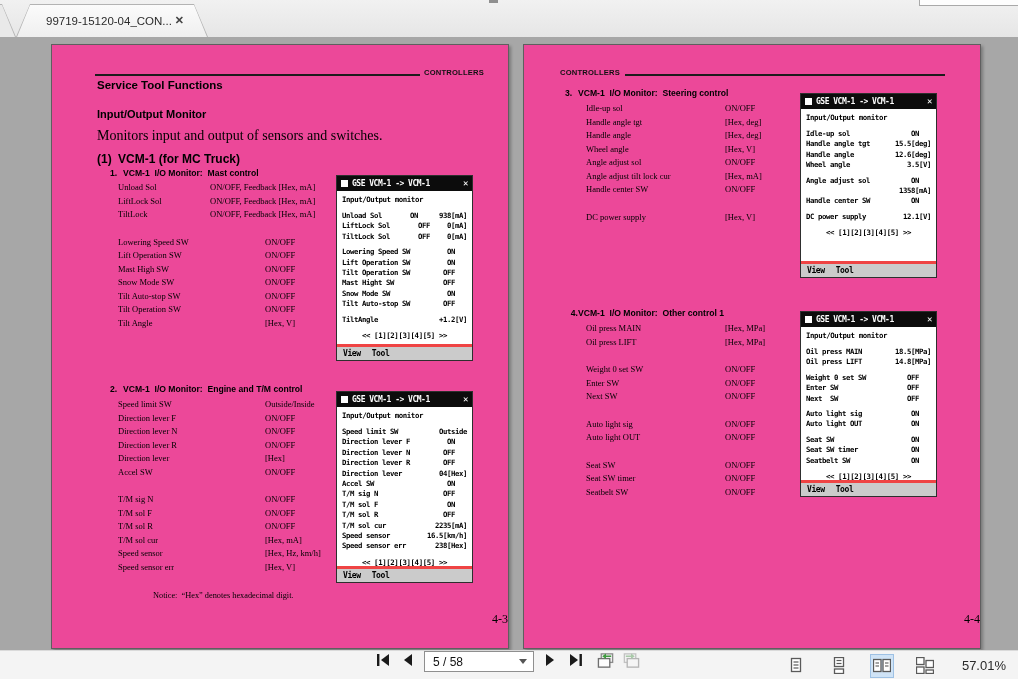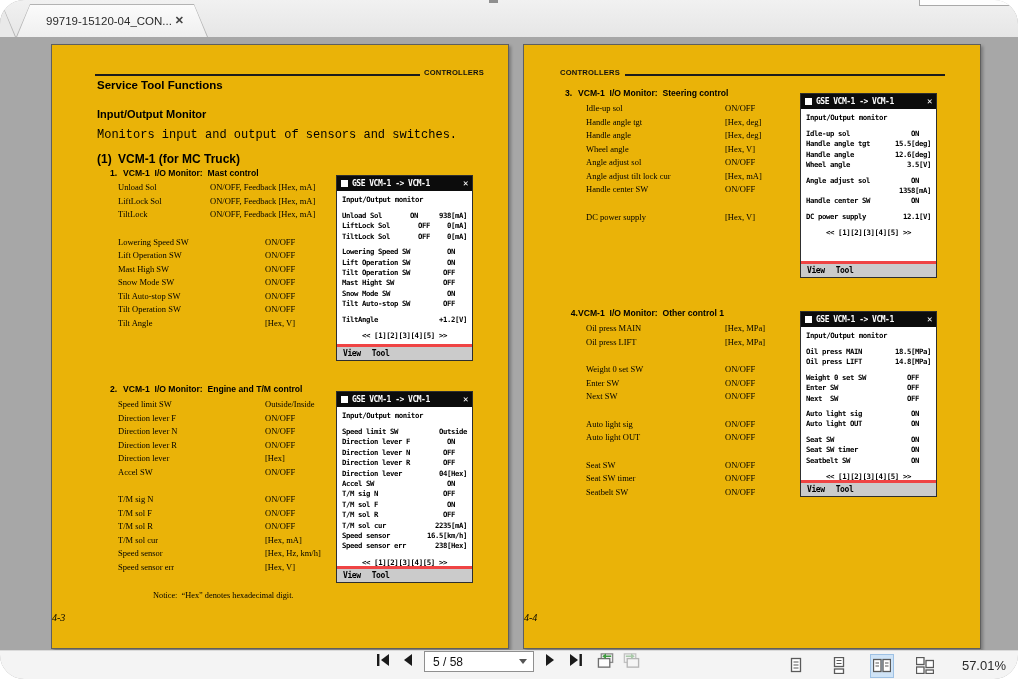--- a/index.html
+++ b/index.html
@@ -1,17 +1,17 @@
 <!DOCTYPE html>
 <html><head>
 <meta charset="utf-8">
 <style>
   html,body{margin:0;padding:0;}
   body{font-family:"Liberation Sans",sans-serif;}
-  #stage{position:relative;width:1018px;height:679px;background:#a7a7a7;overflow:hidden;border-radius:24px;}
+  #stage{position:relative;width:1018px;height:679px;background:#a7a7a7;overflow:hidden;}
 
   
   .tabbar{position:absolute;left:0;top:0;width:100%;height:37px;
     background:linear-gradient(#f1f1f1,#e6e6e6);}
   .tab{position:absolute;left:16px;top:4px;width:192px;height:33px;
     clip-path:polygon(14px 0,calc(100% - 14px) 0,100% 100%,0 100%);
     background:#b3b3b3;}
   .tab-bg{position:absolute;left:0;right:0;top:1px;bottom:0;
     clip-path:polygon(14px 0,calc(100% - 14px) 0,calc(100% - 1px) 100%,1px 100%);
     background:linear-gradient(#fbfbfb,#efefef);}
@@ -20,47 +20,47 @@
   .tab-close{position:relative;margin-left:auto;font-size:11px;color:#444;font-weight:bold;cursor:default;}
   .tab-fragment{position:absolute;left:-22px;top:4px;width:38px;height:33px;
     clip-path:polygon(14px 0,calc(100% - 14px) 0,100% 100%,0 100%);background:#b3b3b3;}
   .tab-fragment::after{content:"";position:absolute;left:0;right:0;top:1px;bottom:0;
     clip-path:polygon(14px 0,calc(100% - 14px) 0,calc(100% - 1px) 100%,1px 100%);background:#e9e9e9;}
   .tr-box{position:absolute;left:919px;top:-15px;width:105px;height:19px;background:#fdfdfd;border:1px solid #a9a9a9;}
   .tc-dash{position:absolute;left:489px;top:0;width:9px;height:3px;background:#8f8f8f;}
 
   
   .docarea{position:absolute;left:0;top:37px;right:0;bottom:29px;background:#a7a7a7;}
-  .page{position:absolute;width:456px;height:603px;background:#eab308;border:1px solid #5f5f5f;
+  .page{position:absolute;width:456px;height:603px;background:#ec4899;border:1px solid #5f5f5f;
     box-shadow:2px 2px 3px rgba(0,0,0,.28);}
   .page-left{left:51px;top:7px;}
   .page-right{left:523px;top:7px;}
 
   .hd-rule{position:absolute;height:1.6px;background:#1c1c1c;}
   .hd-label{position:absolute;font-size:7.6px;font-weight:bold;color:#111;letter-spacing:.2px;}
   .doc-title{position:absolute;font-size:11.5px;font-weight:bold;color:#000;}
   .doc-subtitle{position:absolute;font-size:11px;font-weight:bold;color:#000;}
-  .doc-desc{position:absolute;font-size:12px;font-family:Liberation Mono, monospace;color:#000;}
+  .doc-desc{position:absolute;font-size:14px;font-family:Liberation Serif, serif;color:#000;}
   .group-hd{position:absolute;font-size:12px;font-weight:bold;color:#000;white-space:pre;}
   .group-hd .gnum{display:inline-block;width:21px;}
   .sec-hd{position:absolute;font-size:8.6px;font-weight:bold;color:#000;white-space:pre;}
   .sec-hd .snum{display:inline-block;width:13px;}
 
   .rows{position:absolute;width:340px;}
   .prow{display:flex;line-height:13.5px;font-size:8.5px;font-family:"Liberation Serif",serif;
     color:#000;white-space:pre;}
   .prow.gap{margin-top:14px;}
   .prow .pl{flex:0 0 147px;}
   .prow.early .pl{flex:0 0 92px;}
   .rows-r .prow .pl{flex:0 0 139px;}
   .prow .pv{flex:1;}
 
   .notice{position:absolute;font-size:8.3px;font-family:"Liberation Serif",serif;color:#000;white-space:pre;}
-  .pageno{position:absolute;left:0;width:100%;text-align:left;
-    font-size:10px;font-family:"Liberation Serif",serif;color:#000;font-style:italic;}
+  .pageno{position:absolute;left:0;width:100%;text-align:right;
+    font-size:12px;font-family:"Liberation Serif",serif;color:#000;}
 
   
   .dlg{position:absolute;width:137px;background:#fff;border:1.5px solid #2e2e2e;
     font-family:"DejaVu Sans Mono",monospace;font-weight:bold;color:#000;box-sizing:border-box;}
   .dlg-title{height:15px;background:#0c0c0c;color:#fff;display:flex;align-items:center;
     padding:0 4px;font-size:8px;letter-spacing:-0.5px;white-space:nowrap;}
   .dlg-sq{width:7px;height:7px;background:#fff;margin-right:4px;flex:0 0 auto;}
   .dlg-x{margin-left:auto;font-size:9px;line-height:9px;}
   .dlg-body{padding:4px 5px 0 5px;}
   .dlg-sub{font-size:7.4px;letter-spacing:-0.4px;margin-bottom:7px;white-space:nowrap;}

